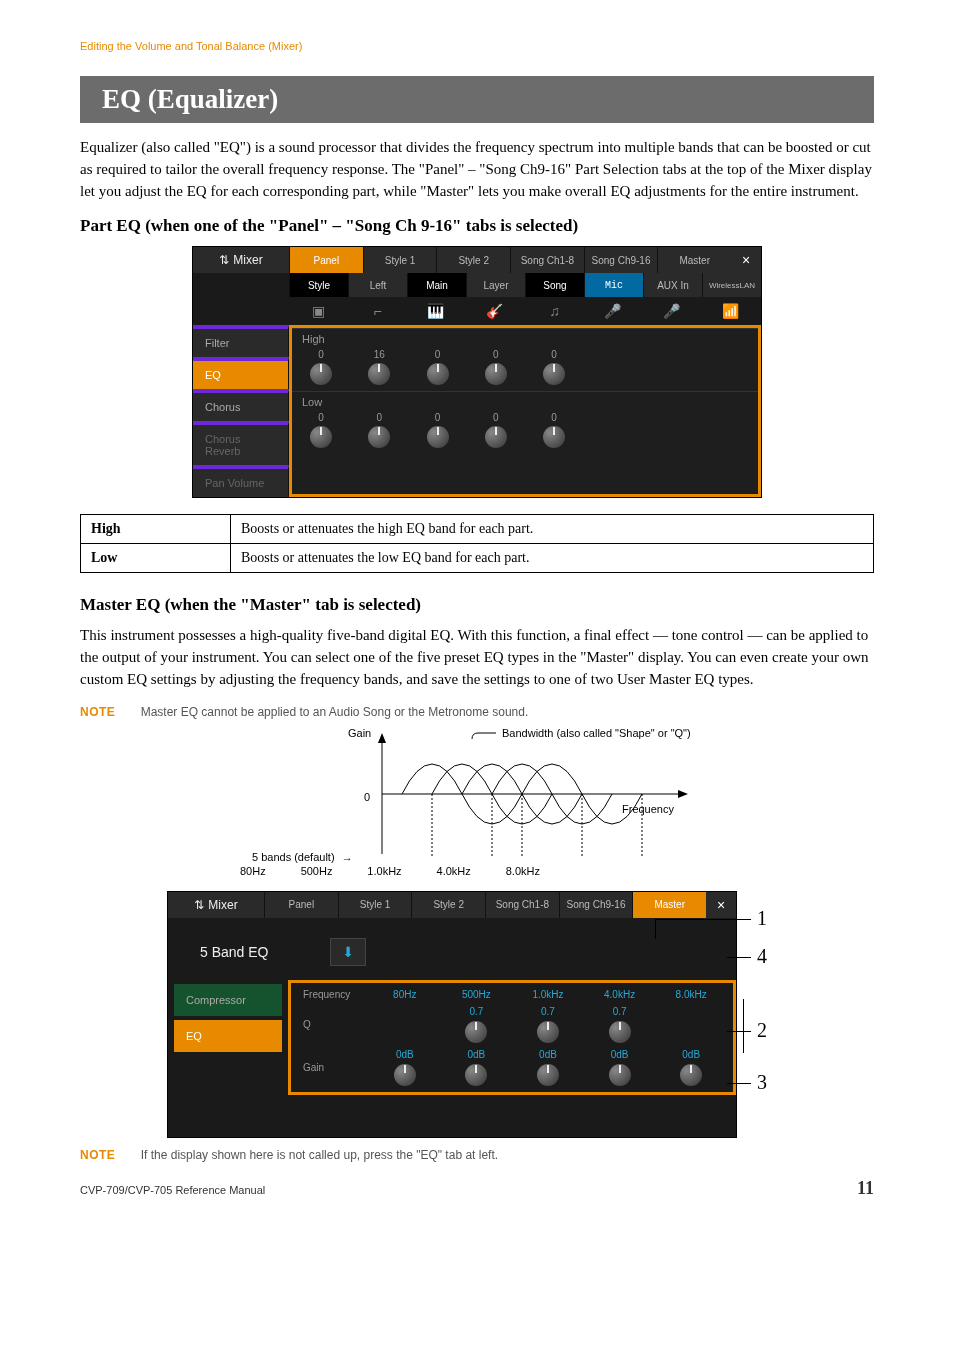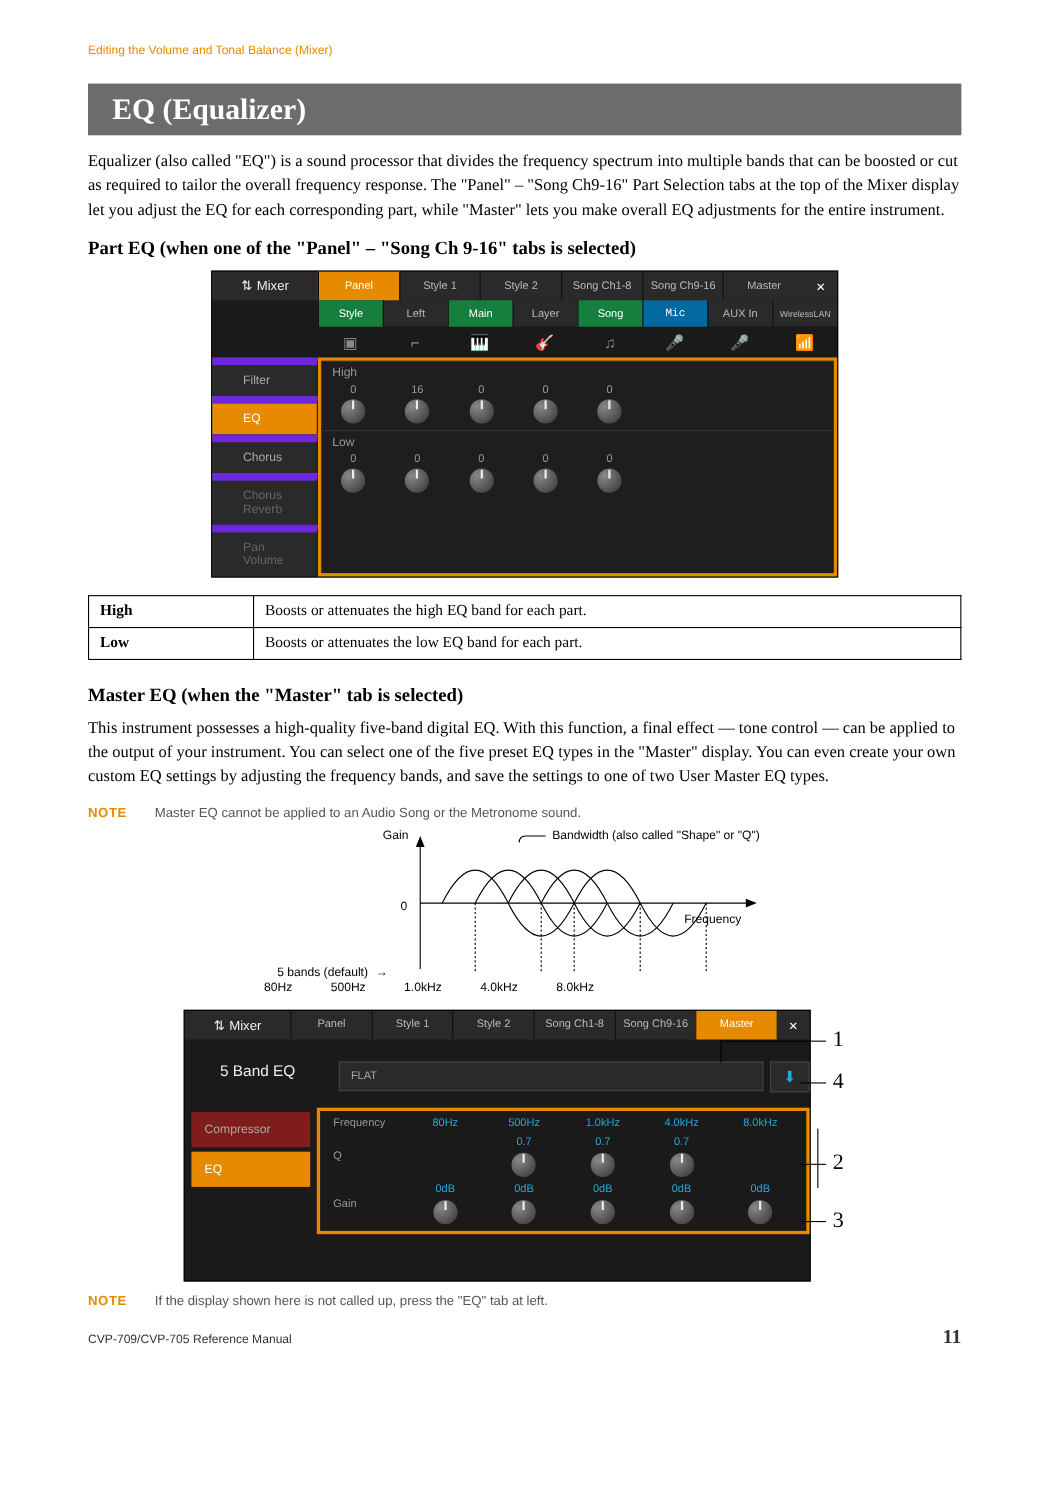--- a/index.html
+++ b/index.html
@@ -69,27 +69,27 @@
     flex: 1;
     font-size: 10px;
     color: #bbb;
     display:flex;align-items:center;justify-content:center;
     border-left: 1px solid #111;
   }
   .mixer-tab.active { background:#e88a00; color:#fff; }
   .mixer-close { width: 30px; color:#fff; font-size:14px; display:flex;align-items:center;justify-content:center; }
   .part-row { display:flex; height:24px; background:#2a2a2a; margin-left:96px; }
   .part-tab { border-left:1px solid #111; }
-  .part-tab.active { background:#15803d; color:#fff; }
+  .part-tab.active { background:#000000; color:#fff; }
   .part-tab.mic { background:#0369a1; color:#fff;font-family:Liberation Mono, monospace; }
   .icon-row { display:flex; height:28px; margin-left:96px; background:#1a1a1a; }
   .icon-cell { flex:1; display:flex;align-items:center;justify-content:center; color:#888; font-size:14px; }
   .eq-body { display:flex; }
   .left-tabs { width:96px; display:flex; flex-direction:column; }
-  .left-tab { flex:1; font-size:11px; color:#aaa; padding:8px 28px; background:#2a2a2a; border-top:7px solid #6d28d9; border-right:1px solid #111;}
+  .left-tab { flex:1; font-size:11px; color:#aaa; padding:8px 12px; background:#2a2a2a; border-top:4px solid #6d28d9; border-right:1px solid #111;}
   .left-tab.sel { background:#e88a00; color:#fff; }
   .left-tab.muted { color:#666; }
   .eq-content { flex:1; border:3px solid #e88a00; background:#1e1e1e; }
   .band-section { padding:2px 0 6px 0; border-top:1px solid #333;}
   .band-label { color:#999; font-size:11px; padding:2px 10px; }
   .knob-row { display:flex; }
   .knob-cell { flex:1; text-align:center; color:#999; font-size:10px; padding-top:2px;}
   .knob {
     width:22px;height:22px;border-radius:50%;
     background:radial-gradient(circle at 30% 30%, #888, #333);
@@ -120,27 +120,27 @@
 
   
   .master-wrap { position:relative; width:620px; margin:0 auto 10px auto; }
   .master-shot {
     width:570px;
     background:#1a1a1a;
     border:1px solid #000;
     font-family:Arial,sans-serif;
   }
   .master-top { display:flex; height:26px; background:#2a2a2a; }
-  .master-header { padding:20px 0 8px 14px; display:flex; align-items:flex-start; gap:6px; }
+  .master-header { padding:20px 14px 8px 14px; display:flex; align-items:center; gap:28px; }
   .hdr-title { color:#eee; font-size:14px; flex:0 0 120px; padding-left:18px;}
   .flat-btn { flex:1; background:#2a2a2a; border:1px solid #444; color:#aaa; font-size:10px; padding:7px 10px; }
   .dl-btn { width:36px; height:28px; background:#2a2a2a; border:1px solid #444; display:flex;align-items:center;justify-content:center; color:#26a9d6; font-size:14px;}
   .master-body { display:flex; padding:6px 0 14px 0; }
   .master-left { width:120px; display:flex;flex-direction:column; gap:4px; padding:4px 6px;}
-  .master-left-tab { background:#7f1d1d; color:#aaa; font-size:11px; padding:10px 12px; }
+  .master-left-tab { background:#14532d; color:#aaa; font-size:11px; padding:10px 12px; }
   .master-left-tab.sel { background:#e88a00; color:#fff; }
   .master-grid { flex:1; border:3px solid #e88a00; padding:6px; }
   .master-spacer { height:28px; }
   .grid-row { display:flex; align-items:center; margin-bottom:6px;}
   .row-label { width:72px; color:#999; font-size:10px; padding-left:6px;}
   .grid-cell { flex:1; text-align:center; color:#26a9d6; font-size:10px;}
   .grid-cell.hz { color:#26a9d6; }
   .grid-cell .knob { margin-top:4px;}
 
   .callout-line { position:absolute; background:#000; height:1px; }
@@ -303,21 +303,20 @@
       <div class="mixer-tab">Panel</div>
       <div class="mixer-tab">Style 1</div>
       <div class="mixer-tab">Style 2</div>
       <div class="mixer-tab">Song Ch1-8</div>
       <div class="mixer-tab">Song Ch9-16</div>
       <div class="mixer-tab active">Master</div>
       <div class="mixer-close">×</div>
     </div>
     <div class="master-header">
       <div class="hdr-title">5 Band EQ</div>
-      <div class="flat-btn">FLAT</div>
       <div class="dl-btn">
           <span>⬇</span>
         </div>
     </div>
     <div class="master-body">
       <div class="master-left">
         <div class="master-left-tab">Compressor</div>
         <div class="master-left-tab sel">EQ</div>
       </div>
       <div class="master-grid">

